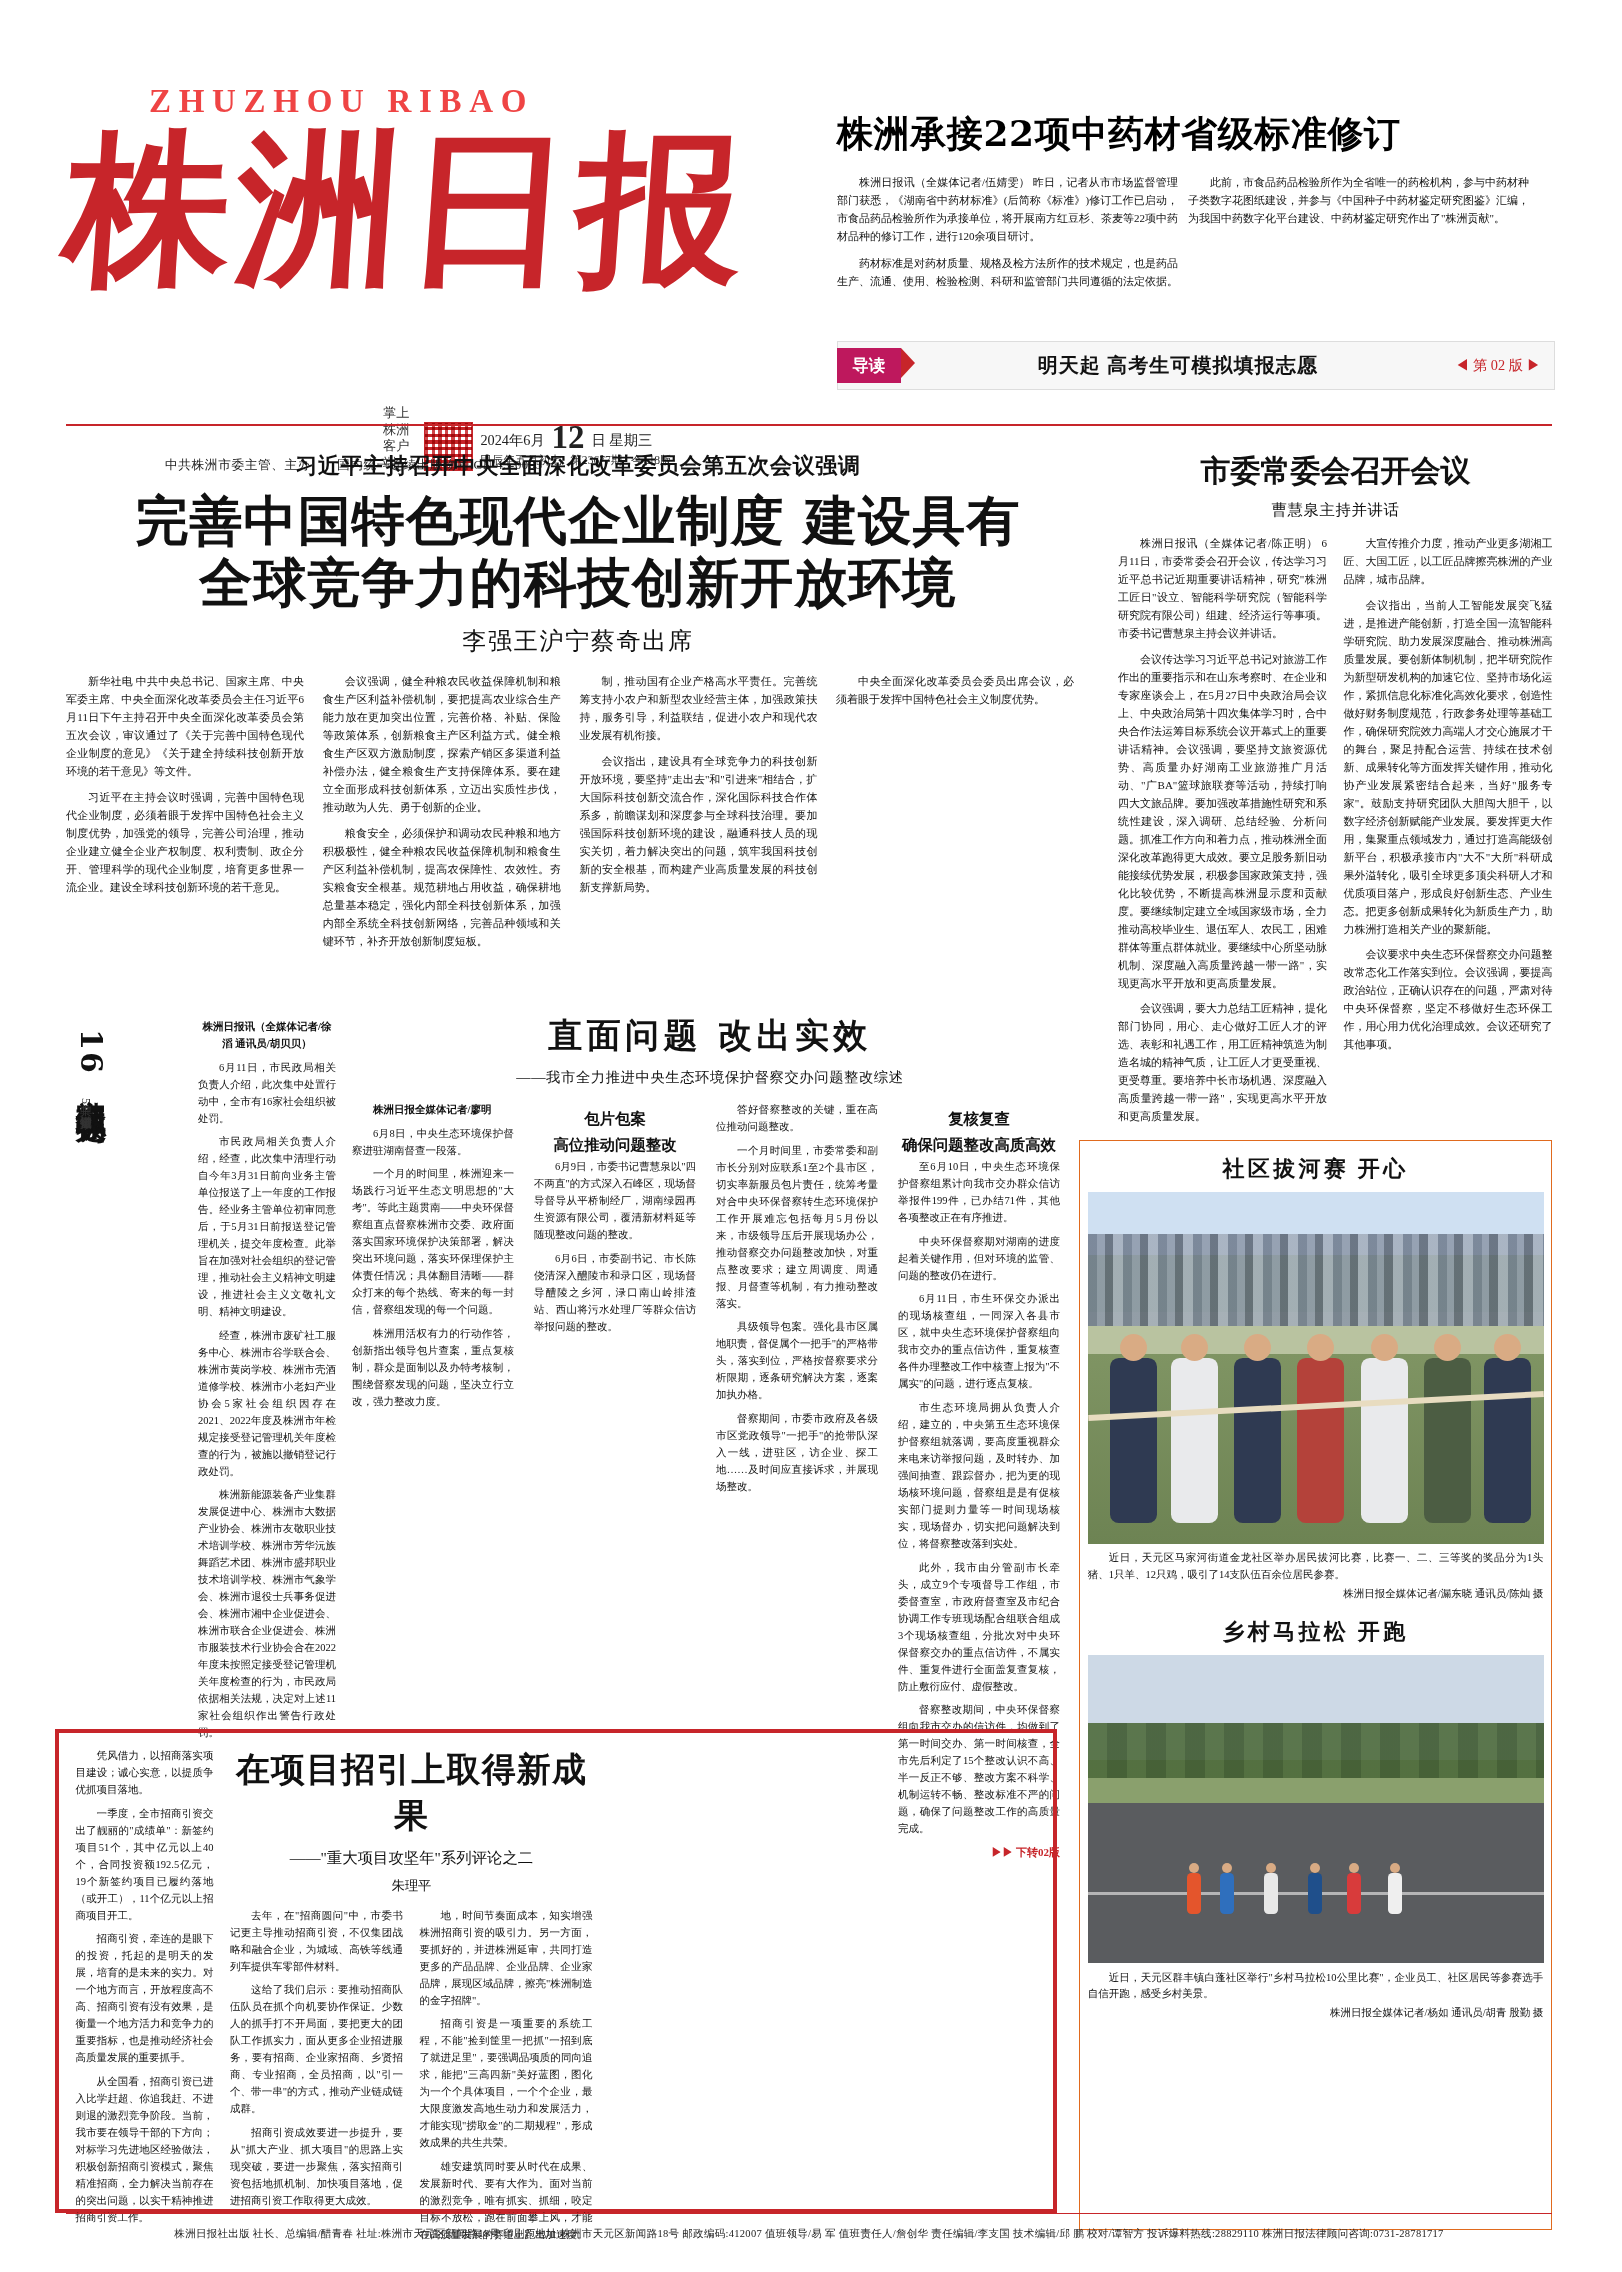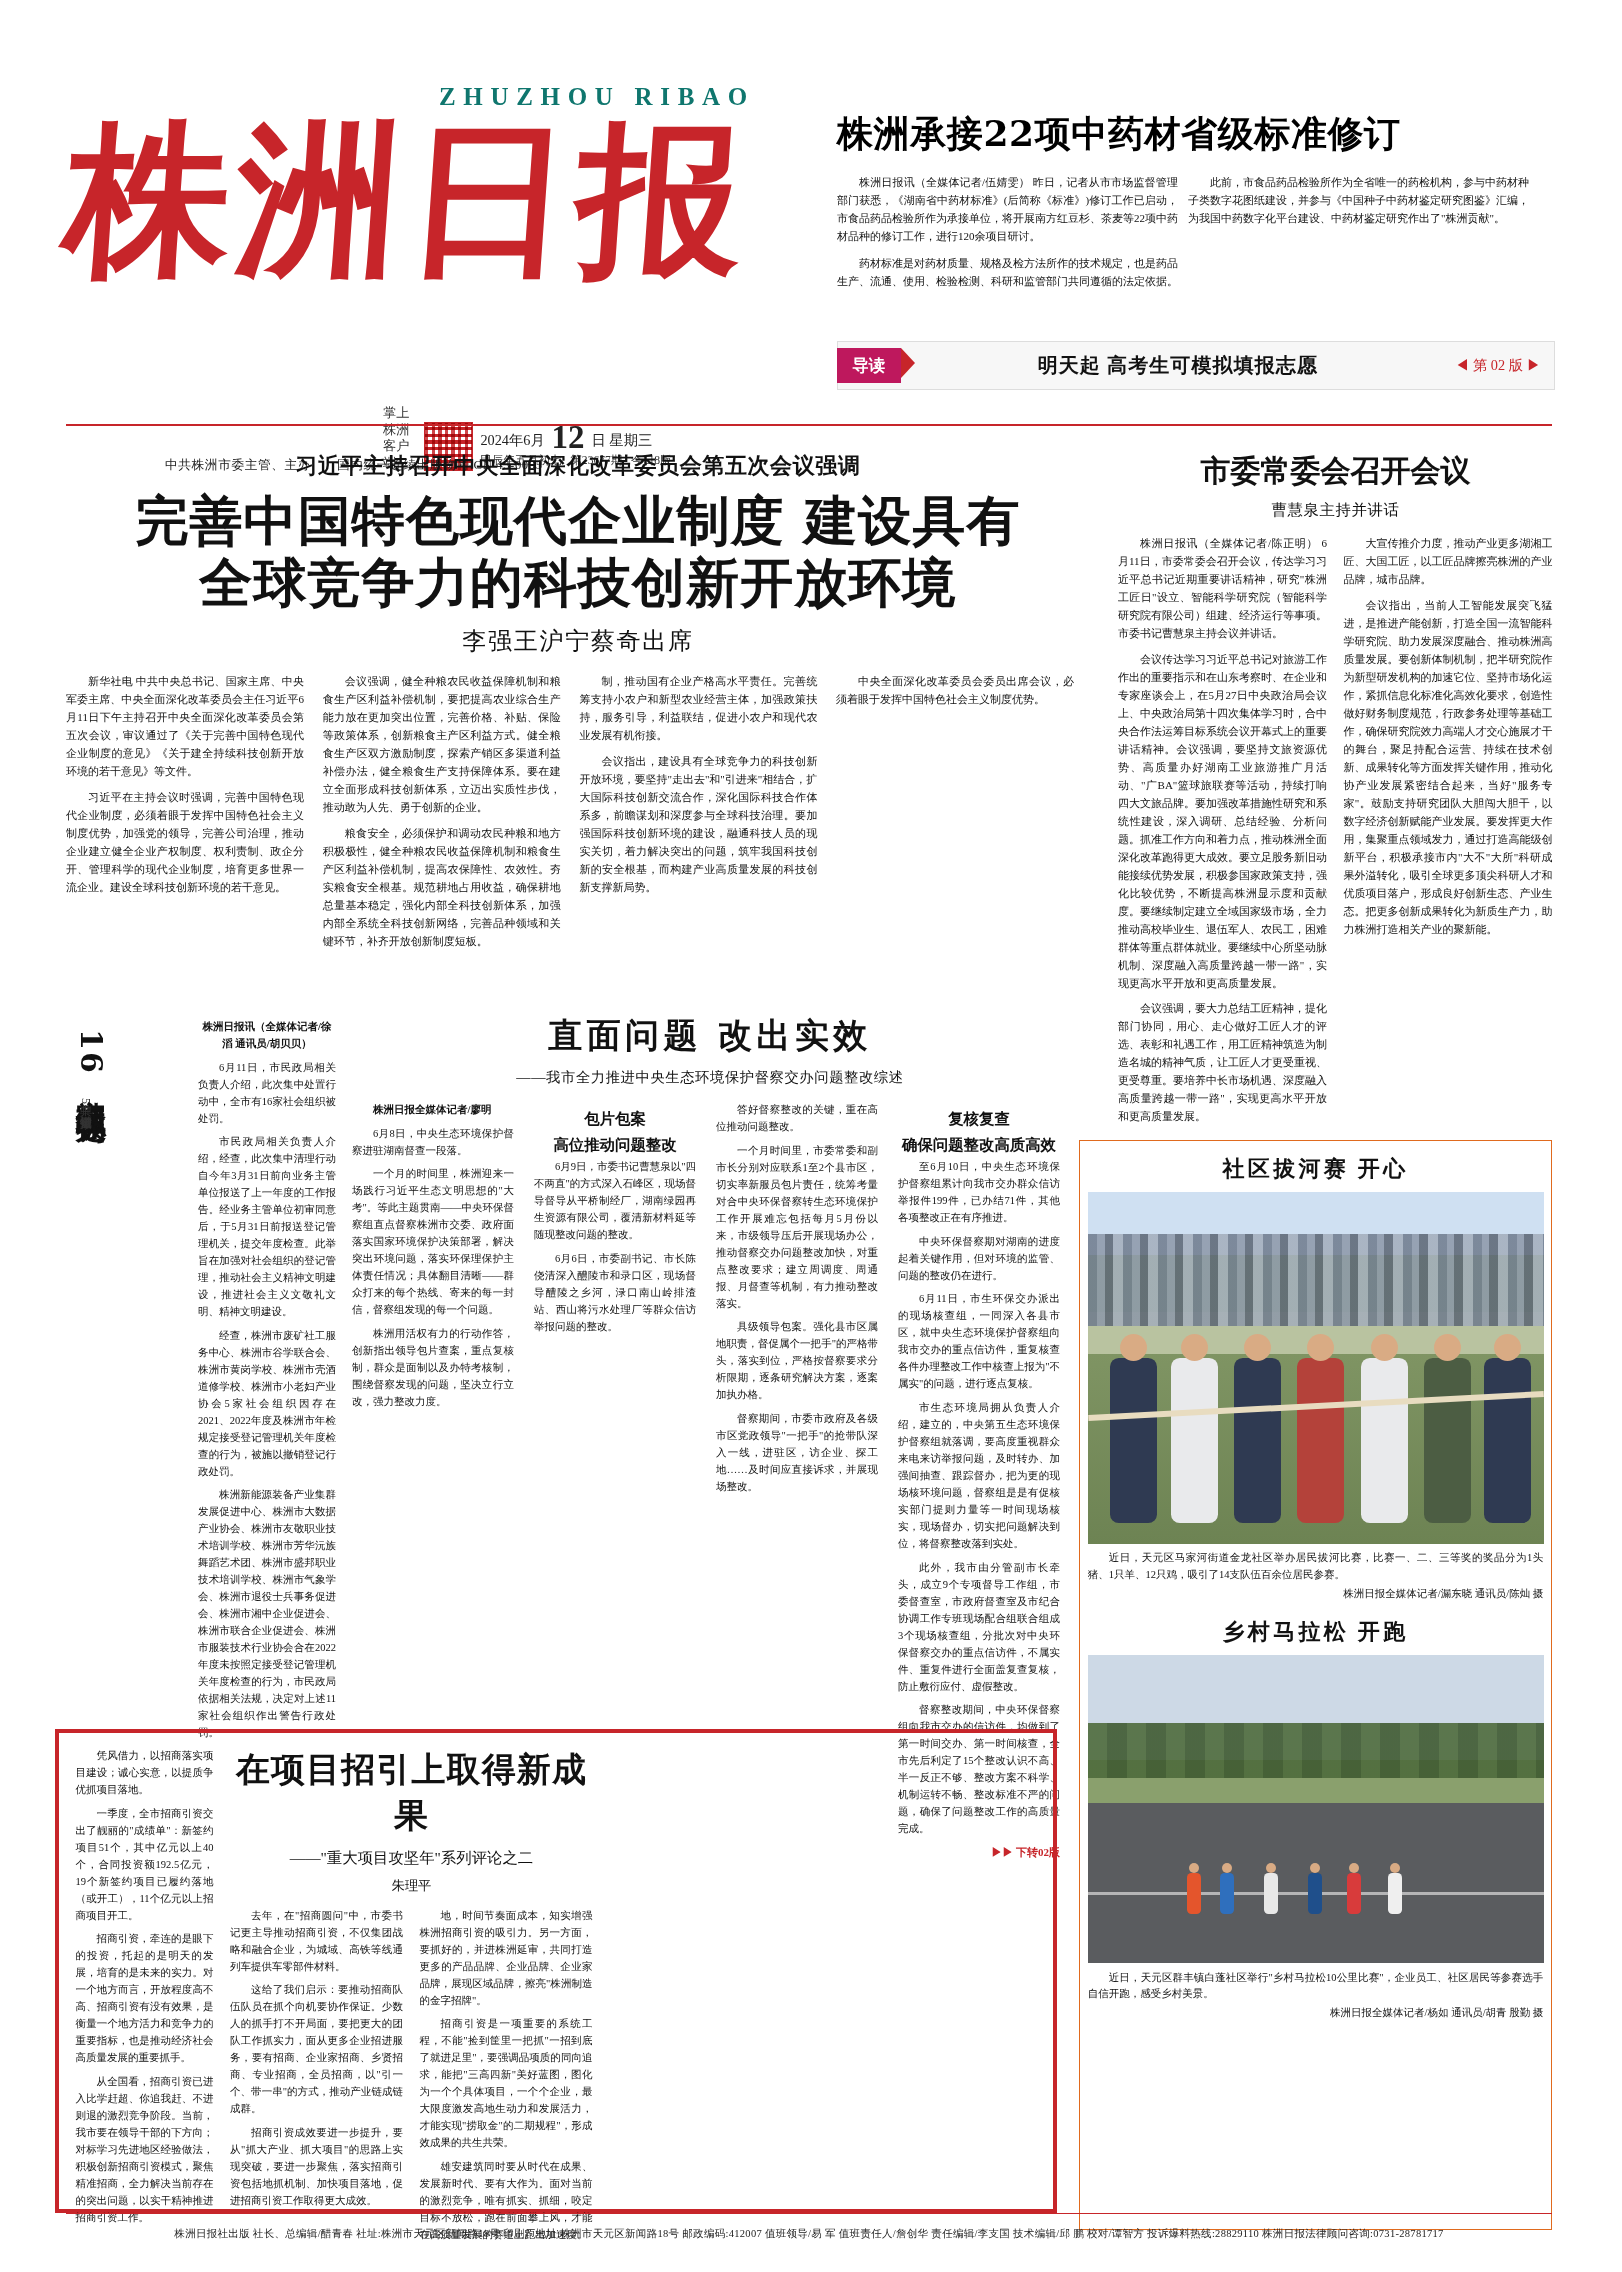--- a/index.html
+++ b/index.html
@@ -2,21 +2,21 @@
 <html style="font-size:8.8px"><head>
 <meta charset="utf-8">
 <style>
   html,body{margin:0;padding:0;background:#ffffff;}
   body{width:1623px;height:2273px;font-family:"Liberation Serif",serif;color:#111;position:relative;overflow:hidden;}
   .page{position:relative;width:1623px;height:2273px;padding:0;box-sizing:border-box;}
 
   
   .masthead{position:absolute;left:66px;top:83px;width:1486px;height:341px;}
   .logo-block{position:absolute;left:0;top:0;width:787px;}
-  .pinyin{font-family:"Liberation Serif",serif;letter-spacing:7.7px;font-size:25px;color:#0f766e;font-weight:bold;text-align:right;width:606px;margin-left:83px;}
+  .pinyin{font-family:"Liberation Serif",serif;letter-spacing:7.7px;font-size:33px;color:#ef4444;font-weight:bold;text-align:left;width:606px;margin-left:83px;}
   .zh-title{font-size:165px;line-height:165px;color:#c7252a;font-weight:bold;font-family:"DejaVu Serif",serif;letter-spacing:5.5px;margin-top:5.5px;text-align:left;transform:skewX(-4deg);}
   .masthead-meta{position:absolute;left:317px;top:322px;width:462px;font-size:12px;color:#222;}
   .meta-row{display:flex;align-items:flex-end;gap:7.7px;}
   .qr{width:47px;height:47px;background:
      repeating-linear-gradient(0deg,#c7252a 0 3.3px,#fff 3.3px 6.6px),
      repeating-linear-gradient(90deg,rgba(199,37,42,.85) 0 3.3px,rgba(255,255,255,.85) 3.3px 6.6px);
      background-blend-mode:multiply;border:1.7px solid #c7252a;}
   .handheld{font-size:13.2px;line-height:16.5px;color:#333;width:33px;}
   .dateblock{font-size:14.3px;line-height:18.7px;color:#222;}
   .dateblock .big{font-size:33px;font-weight:bold;vertical-align:-3.3px;padding:0 3.3px;}
@@ -209,20 +209,21 @@
     <div class="rcol-sub">曹慧泉主持并讲话</div>
     <div class="rcol-body">
       <div class="c">
         <p>株洲日报讯（全媒体记者/陈正明） 6月11日，市委常委会召开会议，传达学习习近平总书记近期重要讲话精神，研究"株洲工匠日"设立、智能科学研究院（智能科学研究院有限公司）组建、经济运行等事项。市委书记曹慧泉主持会议并讲话。</p>
         <p>会议传达学习习近平总书记对旅游工作作出的重要指示和在山东考察时、在企业和专家座谈会上，在5月27日中央政治局会议上、中央政治局第十四次集体学习时，合中央合作法运筹目标系统会议开幕式上的重要讲话精神。会议强调，要坚持文旅资源优势、高质量办好湖南工业旅游推广月活动、"广BA"篮球旅联赛等活动，持续打响四大文旅品牌。要加强改革措施性研究和系统性建设，深入调研、总结经验、分析问题。抓准工作方向和着力点，推动株洲全面深化改革跑得更大成效。要立足股务新旧动能接续优势发展，积极参国家政策支持，强化比较优势，不断提高株洲显示度和贡献度。要继续制定建立全域国家级市场，全力推动高校毕业生、退伍军人、农民工，困难群体等重点群体就业。要继续中心所坚动脉机制、深度融入高质量跨越一带一路"，实现更高水平开放和更高质量发展。</p>
         <p>会议强调，要大力总结工匠精神，提化部门协同，用心、走心做好工匠人才的评选、表彰和礼遇工作，用工匠精神筑造为制造名城的精神气质，让工匠人才更受重视、更受尊重。要培养中长市场机遇、深度融入高质量跨越一带一路"，实现更高水平开放和更高质量发展。</p>
       </div>
       <div class="c">
         <p>大宣传推介力度，推动产业更多湖湘工匠、大国工匠，以工匠品牌擦亮株洲的产业品牌，城市品牌。</p>
         <p>会议指出，当前人工智能发展突飞猛进，是推进产能创新，打造全国一流智能科学研究院、助力发展深度融合、推动株洲高质量发展。要创新体制机制，把半研究院作为新型研发机构的加速它位、坚持市场化运作，紧抓信息化标准化高效化要求，创造性做好财务制度规范，行政参务处理等基础工作，确保研究院效力高端人才交心施展才干的舞台，聚足持配合运营、持续在技术创新、成果转化等方面发挥关键作用，推动化协产业发展紧密结合起来，当好"服务专家"。鼓励支持研究团队大胆闯大胆干，以数字经济创新赋能产业发展。要发挥更大作用，集聚重点领域发力，通过打造高能级创新平台，积极承接市内"大不"大所"科研成果外溢转化，吸引全球更多顶尖科研人才和优质项目落户，形成良好创新生态、产业生态。把更多创新成果转化为新质生产力，助力株洲打造相关产业的聚新能。</p>
+        <p>会议要求中央生态环保督察交办问题整改常态化工作落实到位。会议强调，要提高政治站位，正确认识存在的问题，严肃对待中央环保督察，坚定不移做好生态环保工作，用心用力优化治理成效。会议还研究了其他事项。</p>
       </div>
     </div>
   </div>
 
   <div class="vleft">
     <div class="vtitle">16家社会组织被处罚</div>
     <div class="vsub">其中 5 家被撤销登记</div>
   </div>
   <div class="lcol" style="left:198px;width:138px;">
     <p class="src">株洲日报讯（全媒体记者/徐滔 通讯员/胡贝贝）</p>

